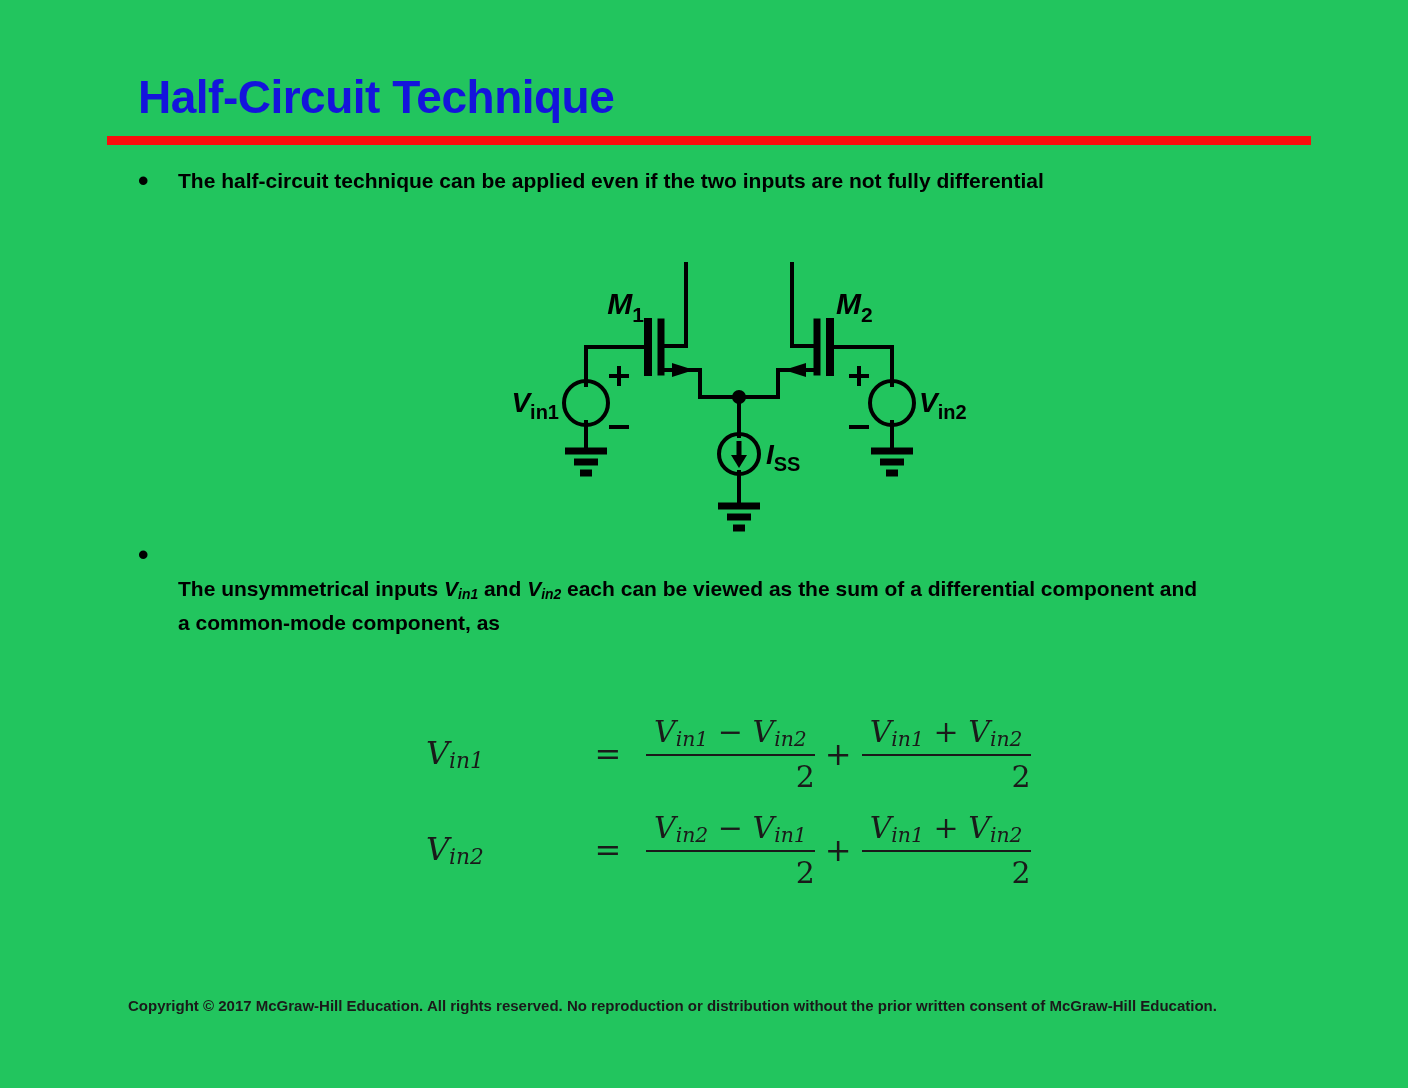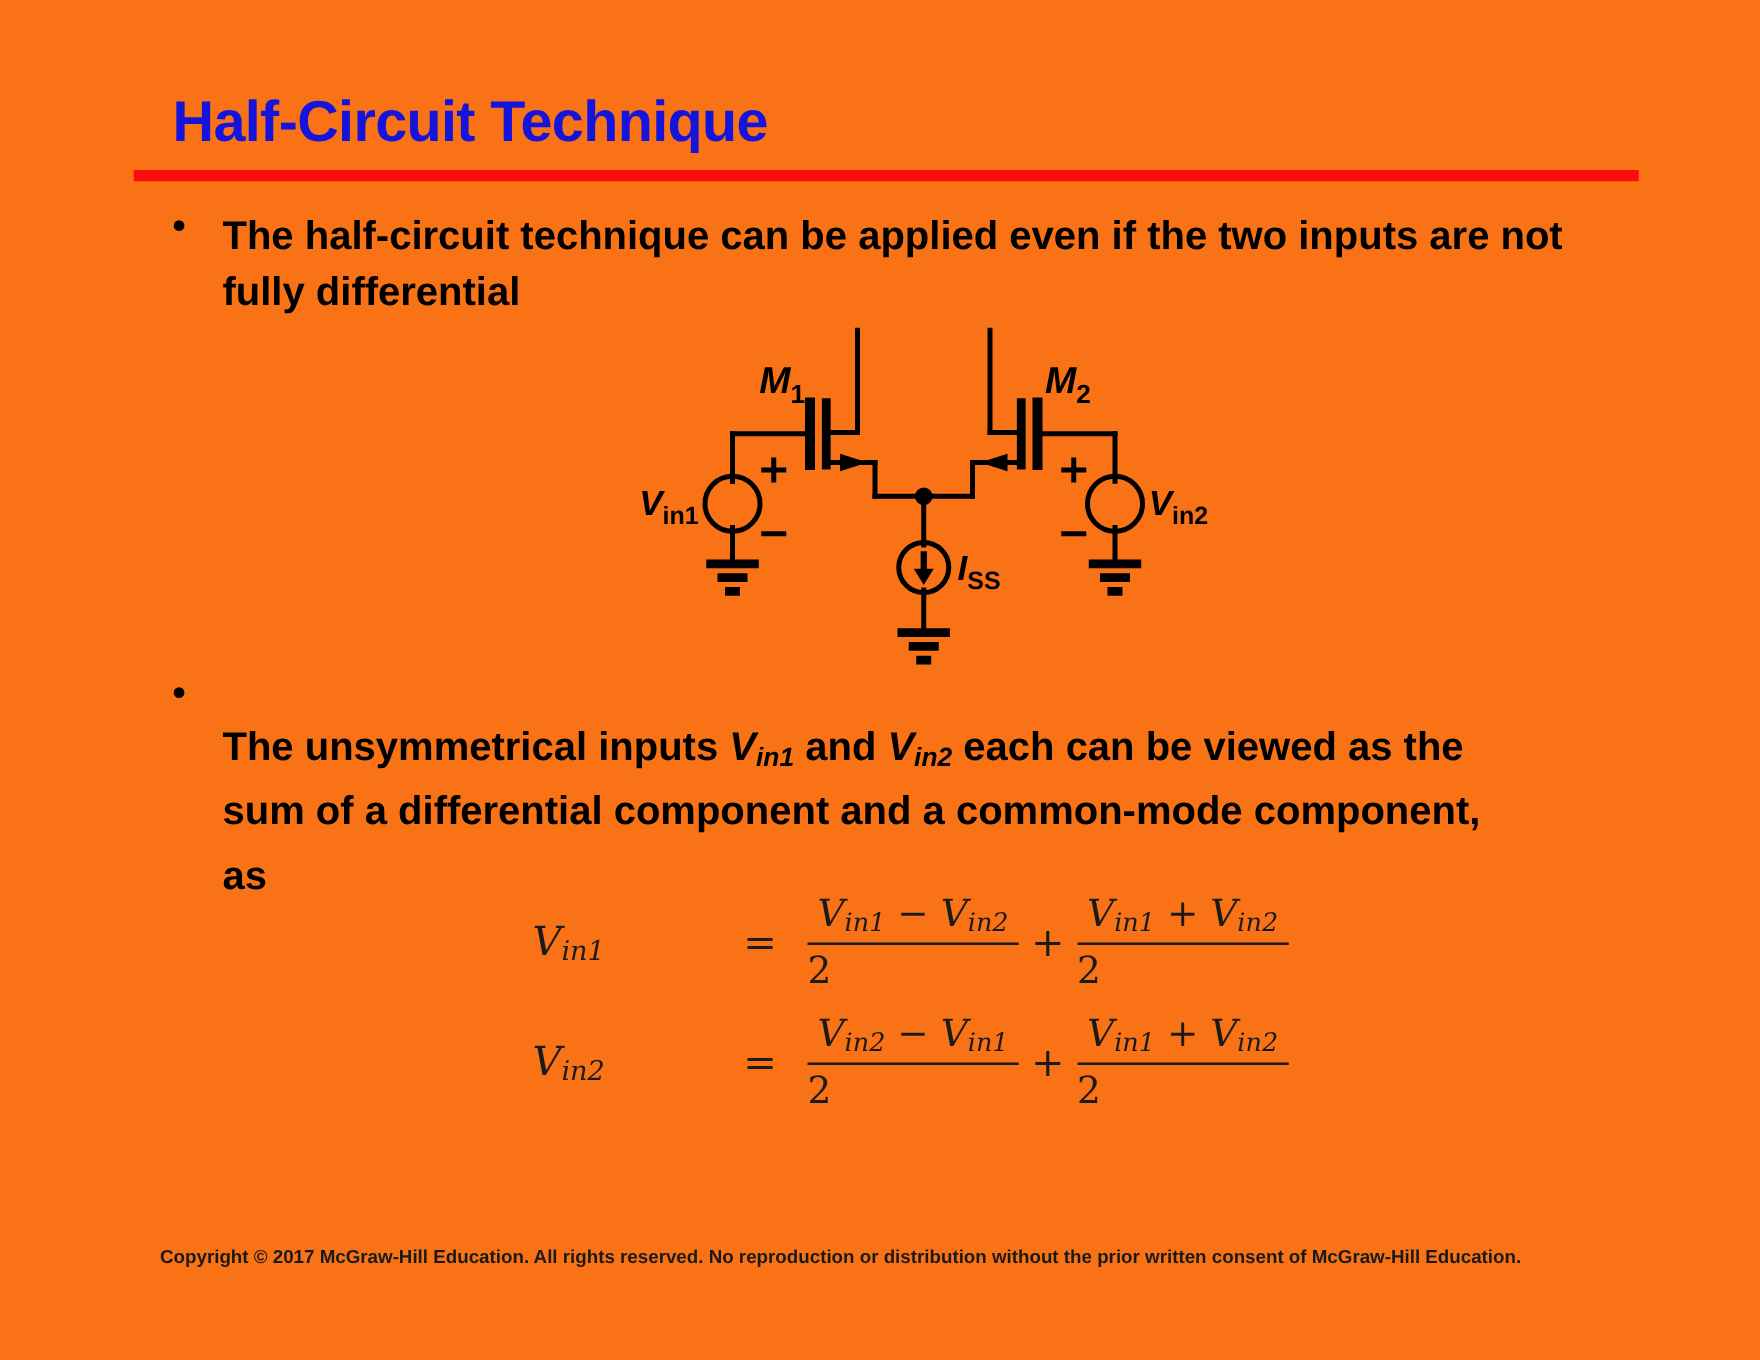--- a/index.html
+++ b/index.html
@@ -4,21 +4,21 @@
 <style>
   html, body {
     margin: 0;
     padding: 0;
     background: #ffffff;
   }
   .slide {
     position: relative;
     width: 1408px;
     height: 1088px;
-    background: #f97316;
+    background: #22c55e;
     font-family: "Liberation Sans", sans-serif;
     overflow: hidden;
   }
 
   
   .title {
     position: absolute;
     left: 138px;
     top: 70px;
     font-size: 46px;
@@ -45,21 +45,21 @@
     font-weight: bold;
   }
   .bullet-marker {
     width: 40px;
     flex: 0 0 40px;
     font-size: 30px;
     line-height: 1.0;
     text-align: left;
   }
   .bullet-text {
-    font-size: 32px;
+    font-size: 21px;
     line-height: 1.45;
   }
   #bullet-1 { left: 138px; top: 166px; width: 1120px; }
   #bullet-1 .bullet-text { line-height: 1.42; }
   #bullet-2 { left: 138px; top: 540px; width: 1060px; }
   #bullet-2 .bullet-text { line-height: 1.6; margin-top: 32px; }
 
   .var { font-style: italic; font-weight: bold; }
   .var sub {
     font-style: italic;
@@ -107,21 +107,21 @@
     font-size: 32px;
     text-align: center;
   }
   .eq-body {
     display: flex;
     align-items: center;
   }
   .frac {
     display: inline-flex;
     flex-direction: column;
-    align-items: flex-start;
+    align-items: flex-end;
     margin: 12px 6px;
   }
   .frac-num {
     font-size: 30px;
     font-style: italic;
     padding: 0 8px 3px 8px;
     white-space: nowrap;
   }
   .frac-num sub { font-size: 0.68em; font-style: italic; vertical-align: -0.2em; }
   .frac-bar {

